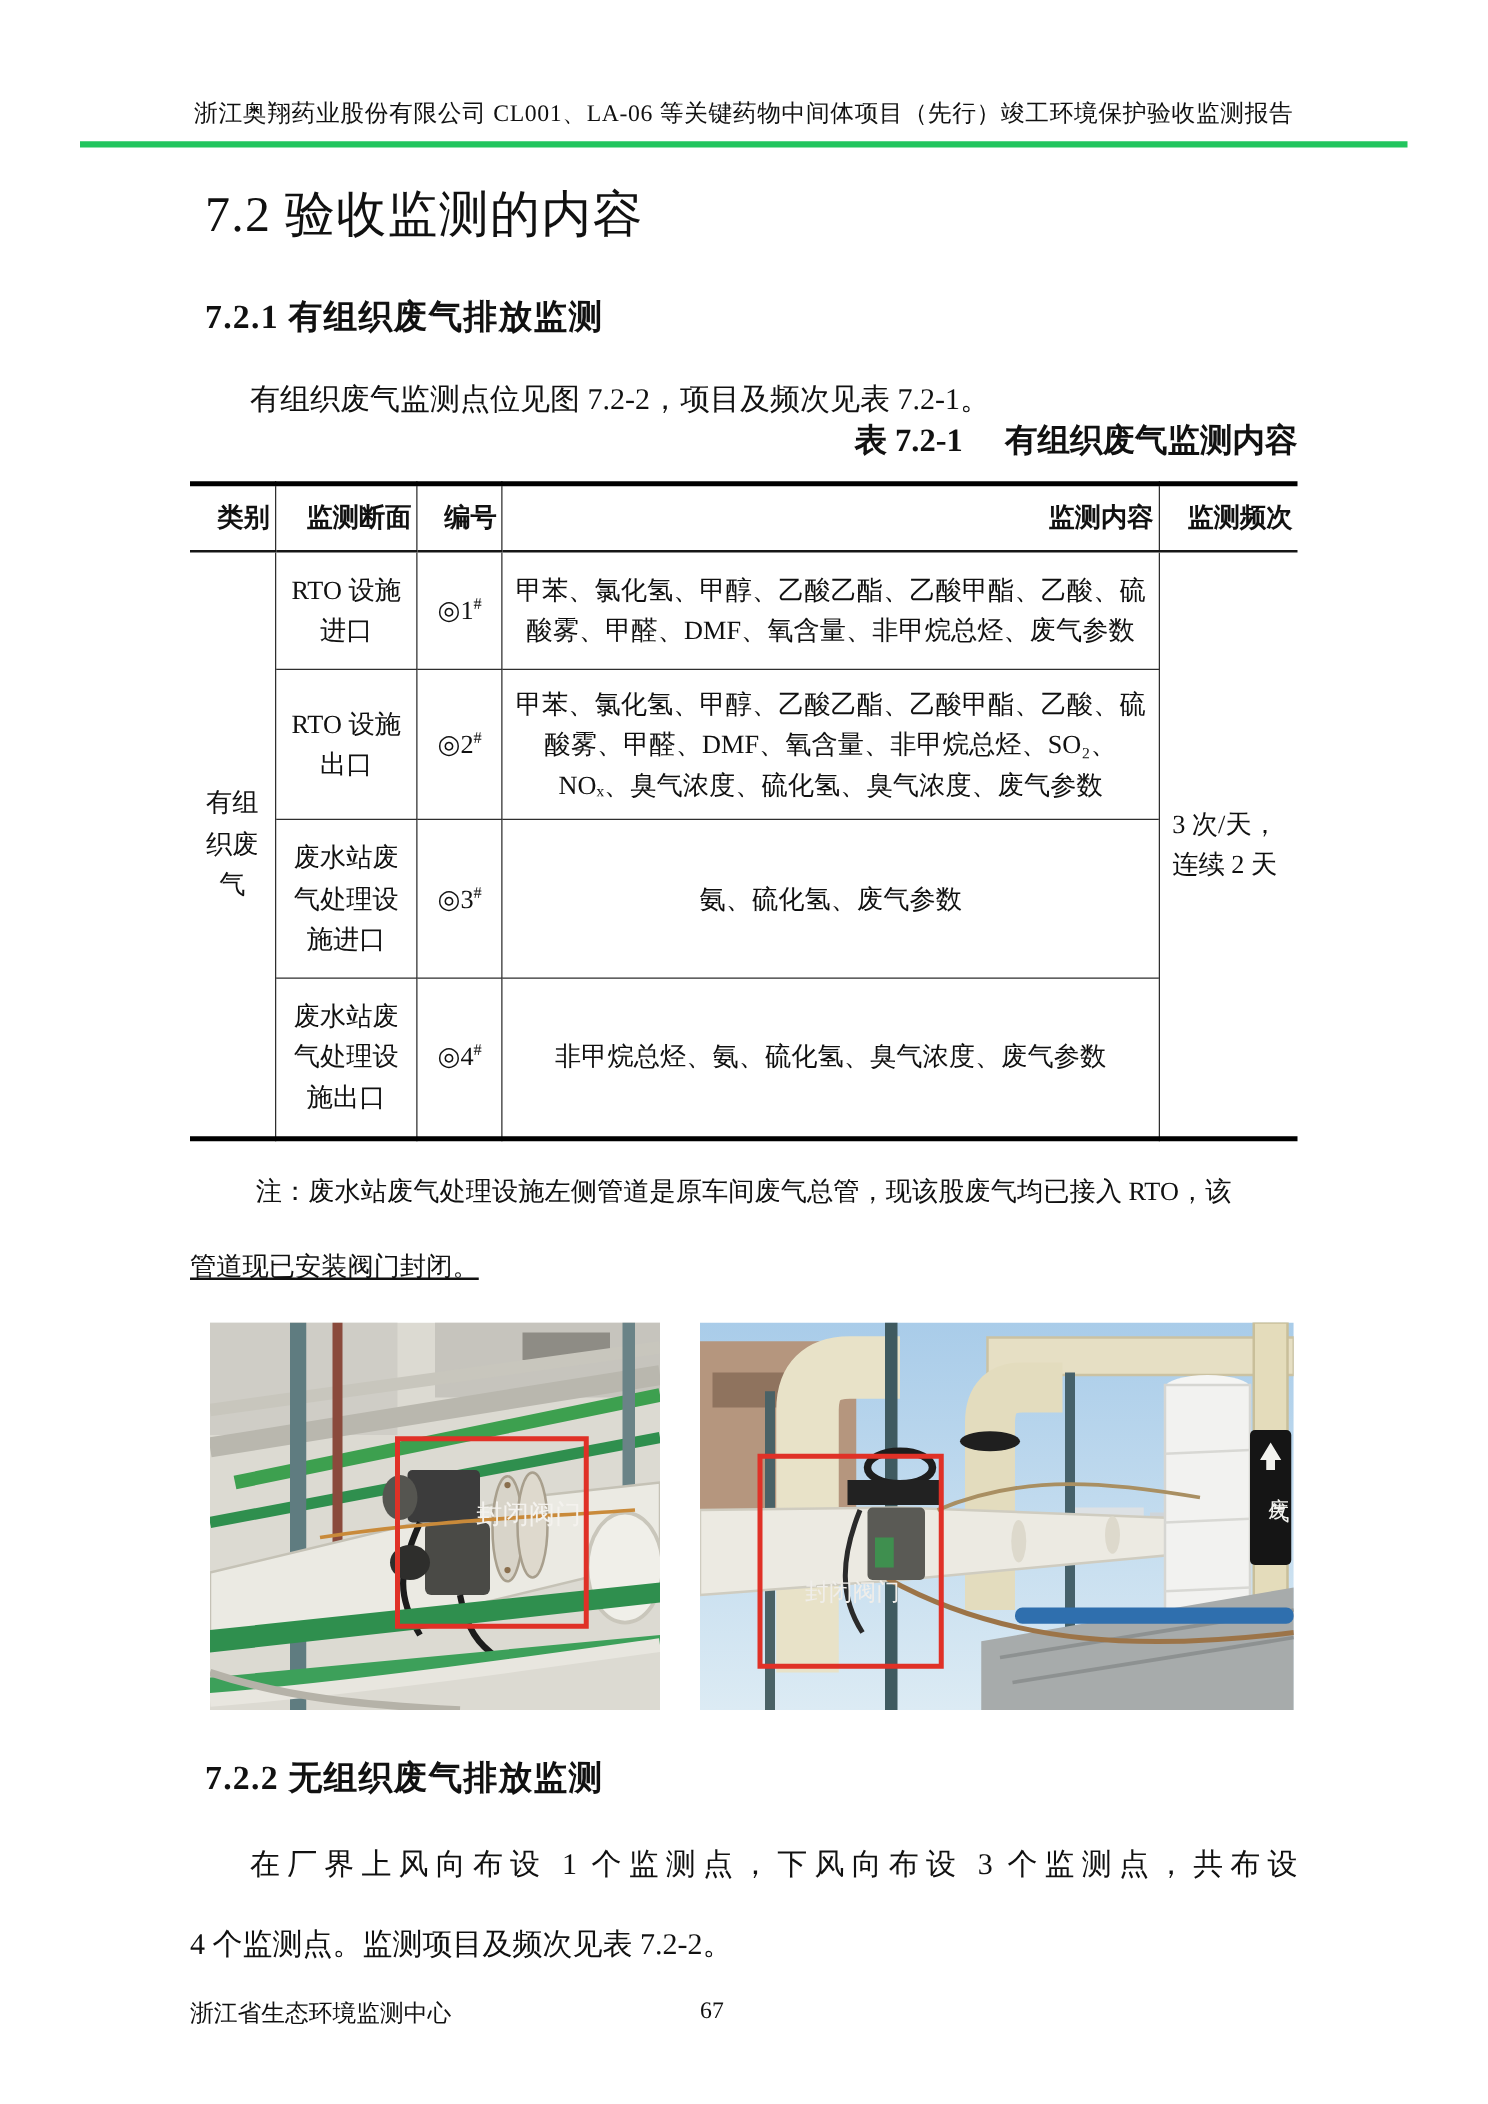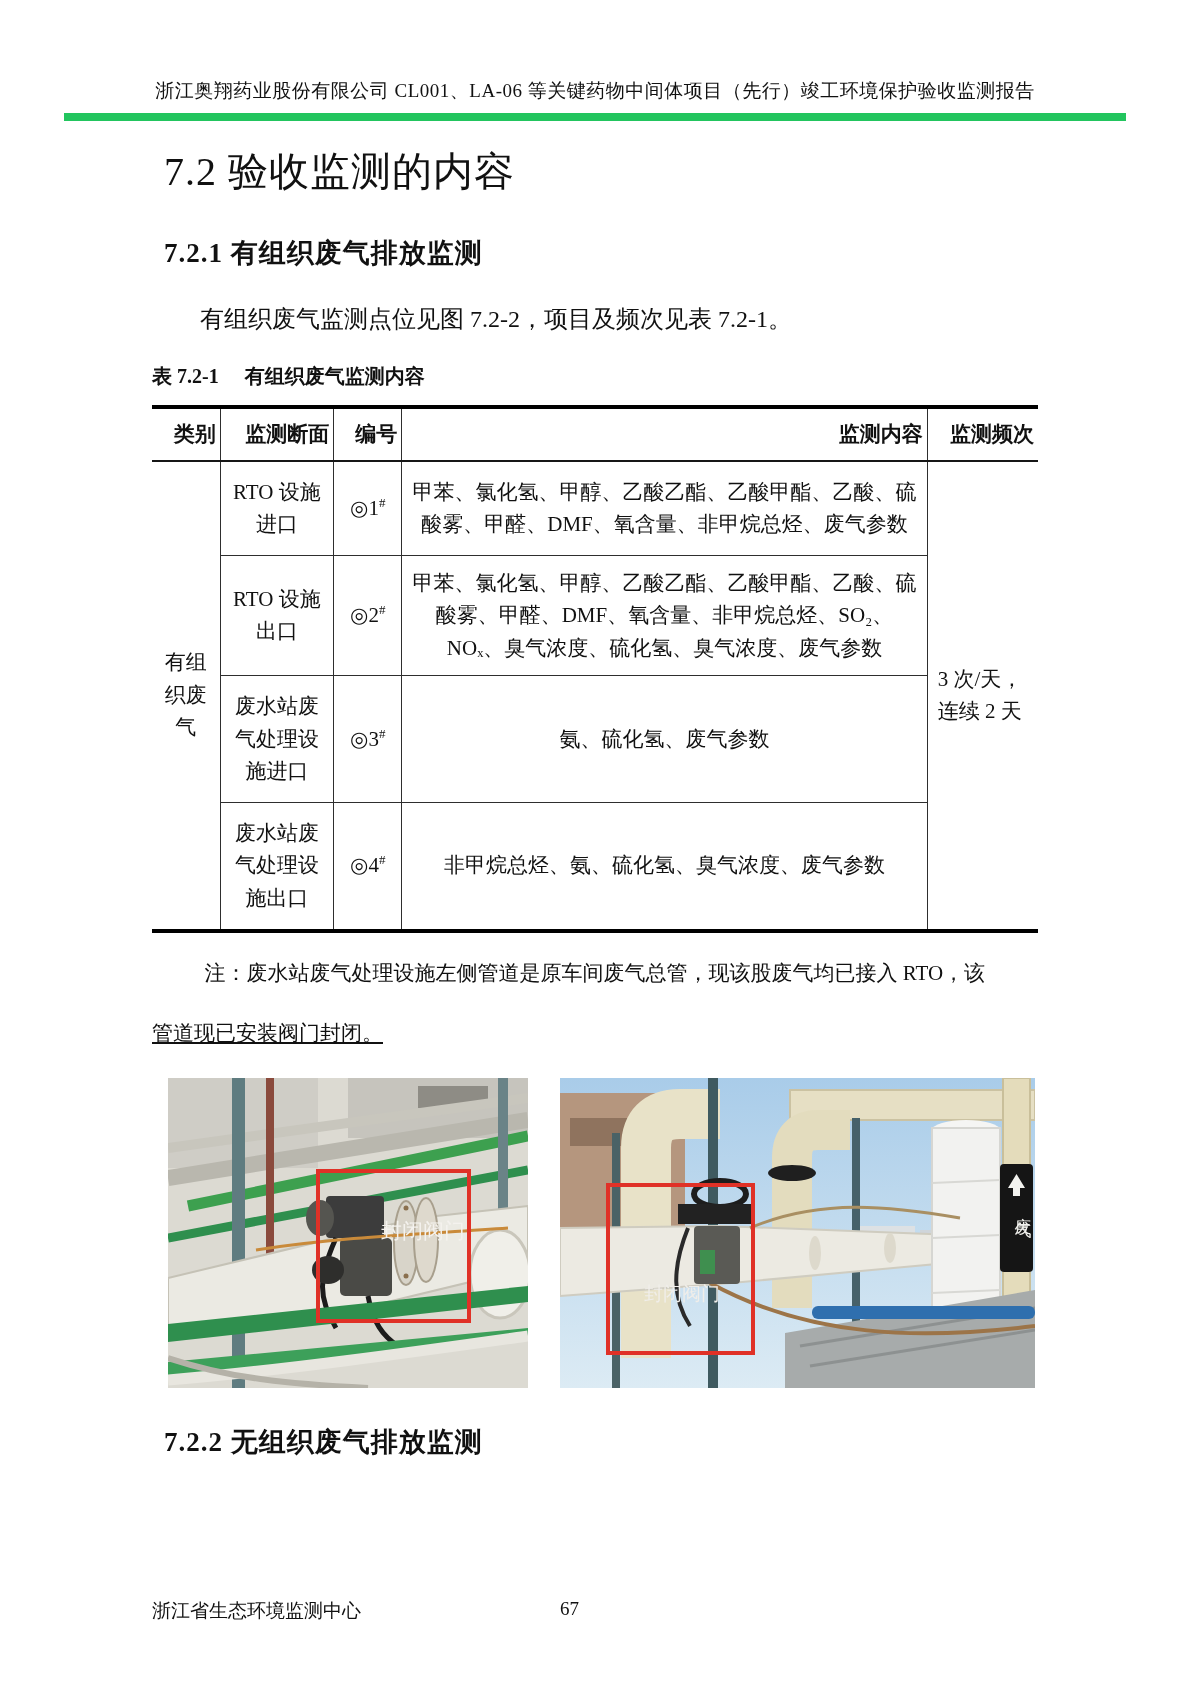--- a/index.html
+++ b/index.html
@@ -6,28 +6,28 @@
   .page {
     width:1190px; height:1683px; position:relative; margin:0 auto;
     background:#ffffff; color:#111;
     font-family:"Liberation Serif","DejaVu Serif",serif;
     overflow:hidden;
   }
   
   .doc-header {
     position:absolute; top:78px; left:64px; right:64px;
     text-align:center; font-size:19px; letter-spacing:.5px;
-    padding-bottom:9px; border-bottom:8px solid #22c55e;
+    padding-bottom:9px; border-bottom:5px solid #22c55e;
   }
   
   .content { position:absolute; top:128px; left:152px; width:886px; }
   .h-l1 { font-size:40px; font-weight:normal; margin:16px 0 0 12px; letter-spacing:1px; }
   .h-l2 { font-size:27px; font-weight:bold; margin:36px 0 0 12px; letter-spacing:1px; }
   .body-p { font-size:24px; margin:32px 0 0 0; text-indent:2em; }
-  .table-caption { text-align:left; font-size:20px; font-weight:bold; margin-top:28px; }
+  .table-caption { text-align:right; font-size:26px; font-weight:bold; }
   .table-caption .cap-label { margin-right:1.3em; }
   
   table.monitor {
     width:100%; border-collapse:collapse; margin-top:15px;
     border-top:4px solid #000; border-bottom:4px solid #000;
     font-size:21px;
   }
   .monitor th, .monitor td {
     border:1px solid #2e2e2e; text-align:center; vertical-align:middle;
     padding:10px 6px; line-height:1.55;
@@ -223,20 +223,24 @@
         <path d="M128,150 C112,190 112,220 130,248" stroke="#2a2a2a" stroke-width="4" fill="none"></path>
 
         <rect x="48" y="107" width="145" height="168" fill="none" stroke="#e03127" stroke-width="4"></rect>
         <text x="122" y="222" text-anchor="middle" font-size="19" fill="#f0eeea" font-family="'Liberation Sans','DejaVu Sans',sans-serif">封闭阀门</text>
       </svg>
 
     </div>
 
     <div class="h-l2">7.2.2 无组织废气排放监测</div>
 
+    <div class="p722">
+      <div class="pl first">在厂界上风向布设 1 个监测点，下风向布设 3 个监测点，共布设</div>
+      <div class="pl">4 个监测点。监测项目及频次见表 7.2-2。</div>
+    </div>
 
   </div>
 
   <div class="doc-footer">
     <span>浙江省生态环境监测中心</span>
     <span class="pagenum">67</span>
   </div>
 
 </div>
 

